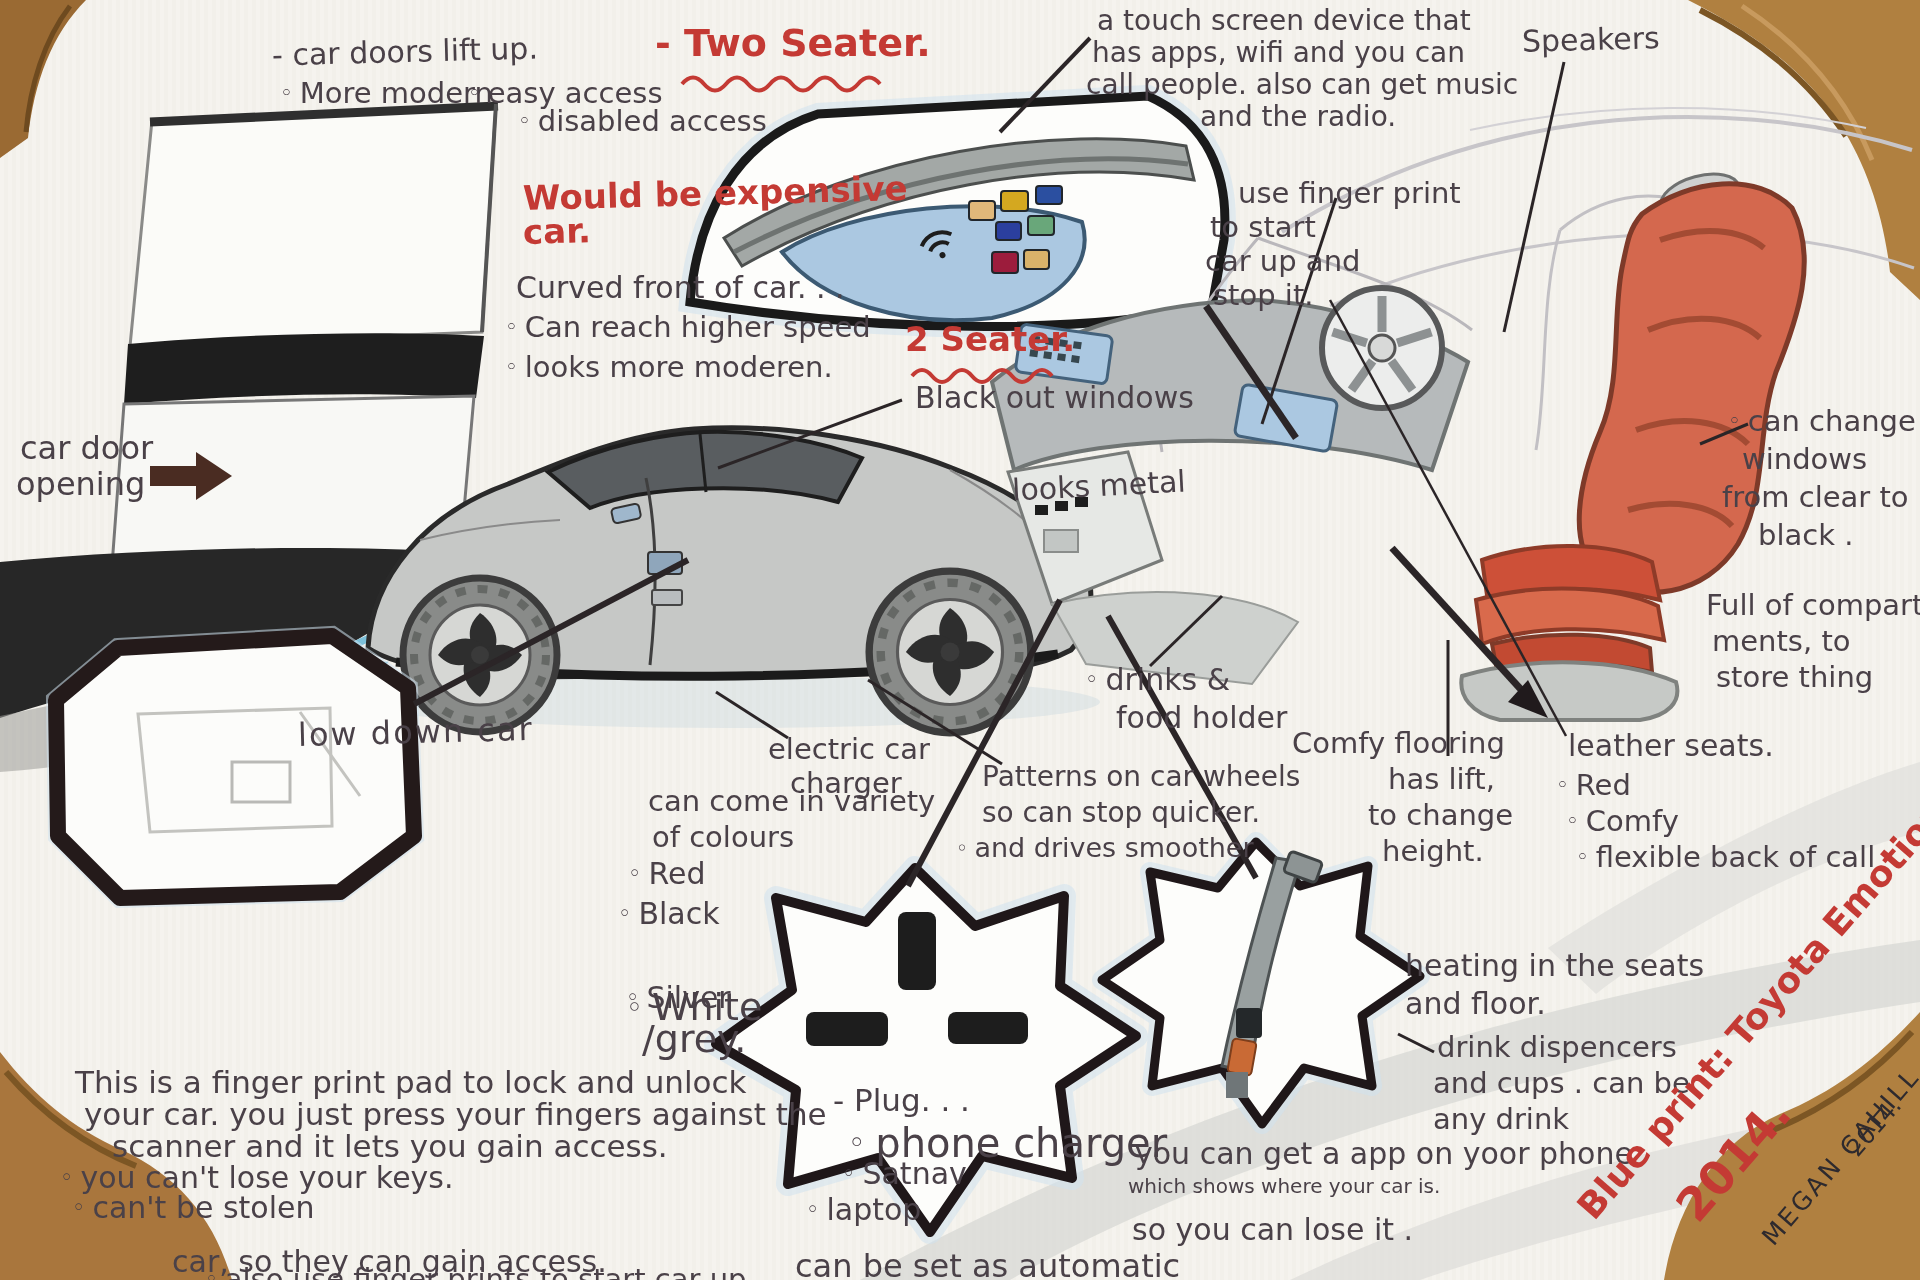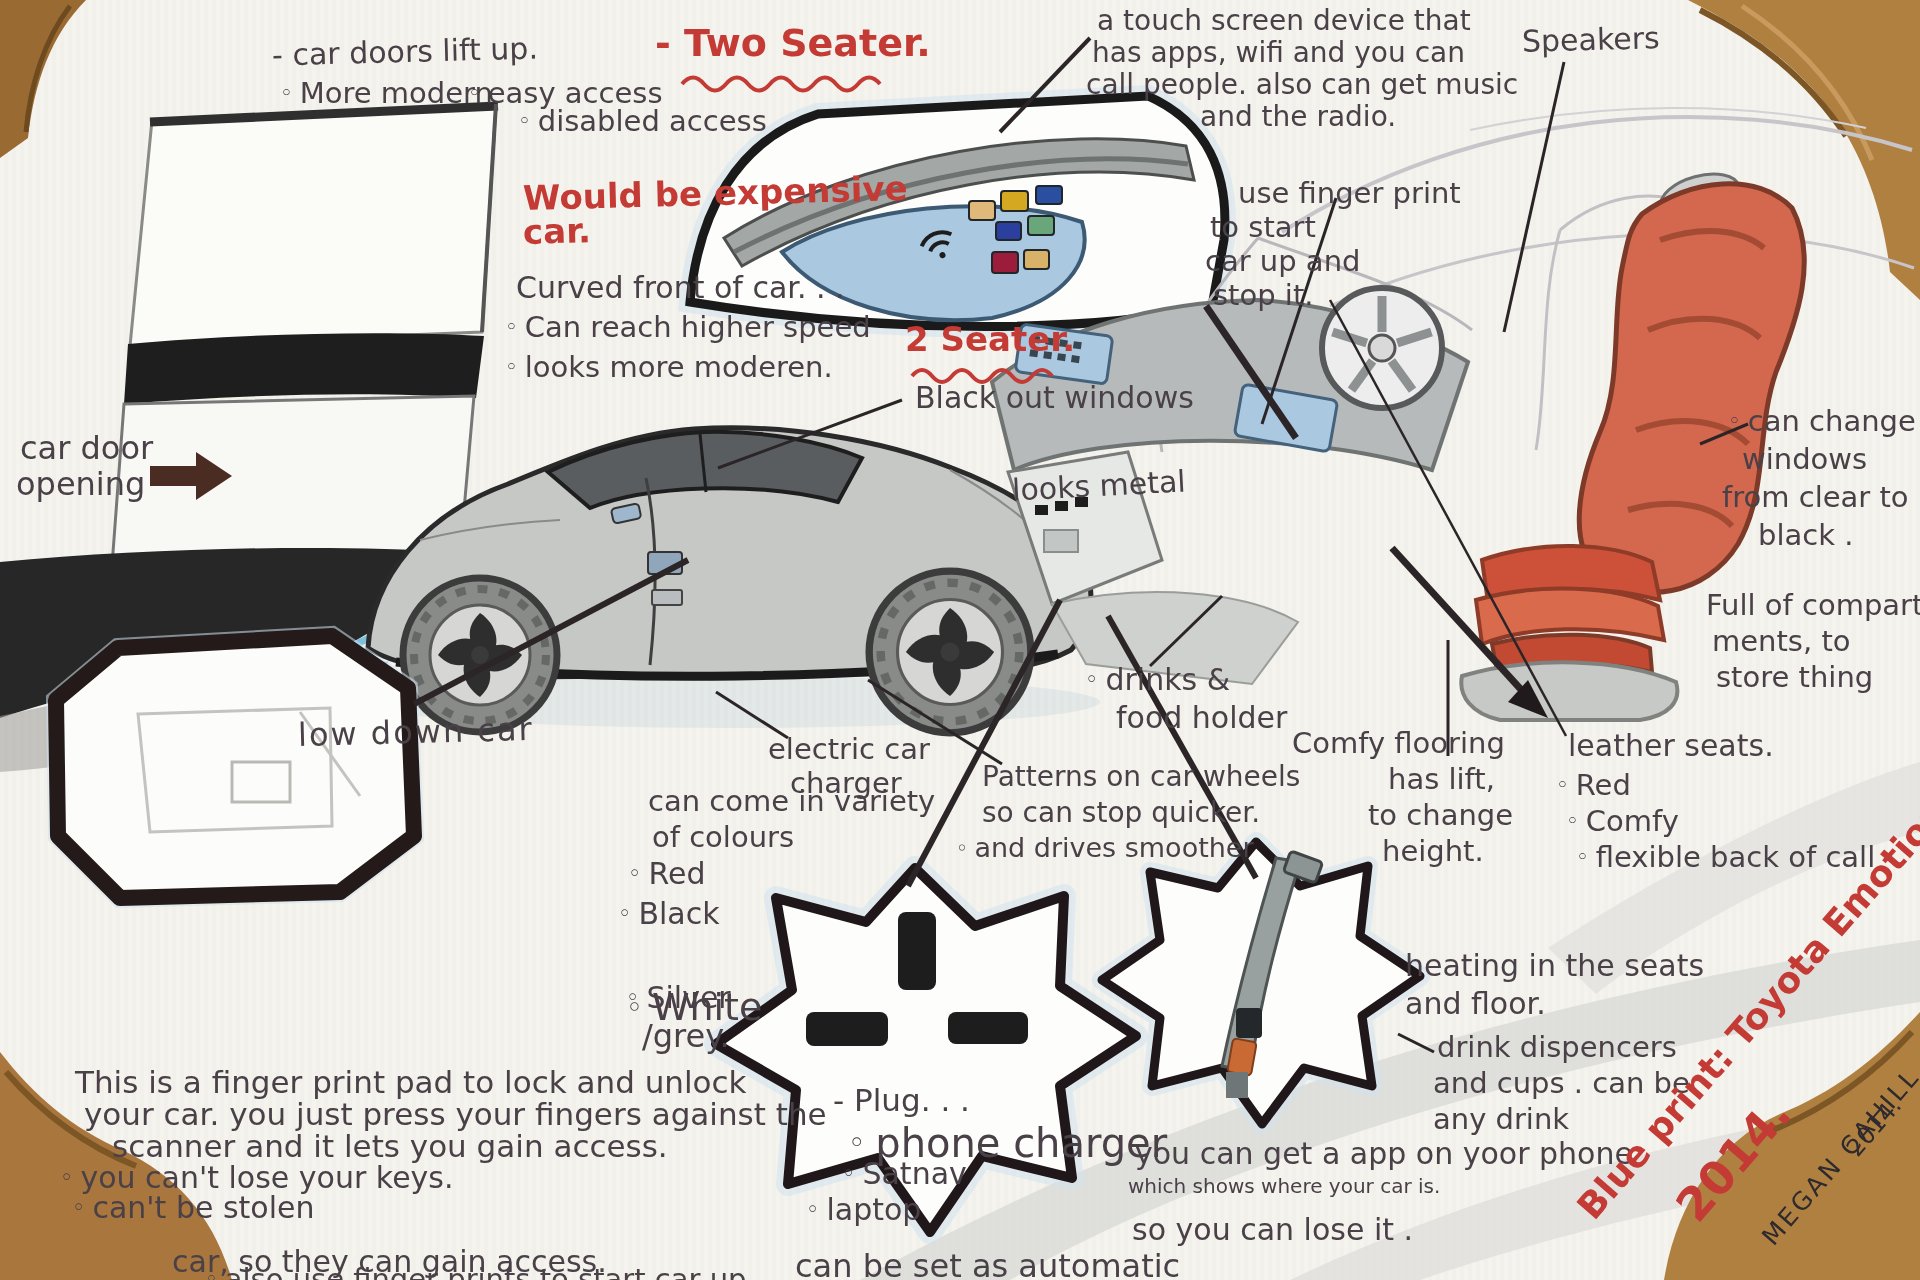--- a/index.html
+++ b/index.html
@@ -275,21 +275,21 @@
 
 <div class="t" style="left:768px;top:734px;font-size:29px">electric car</div>
 <div class="t" style="left:790px;top:768px;font-size:29px">charger</div>
 
 <div class="t" style="left:648px;top:786px;font-size:29px">can come in variety</div>
 <div class="t" style="left:652px;top:822px;font-size:29px">of colours</div>
 <div class="t bl" style="left:628px;top:858px;font-size:30px">Red</div>
 <div class="t bl" style="left:618px;top:898px;font-size:30px">Black</div>
 <div class="t bl" style="left:626px;top:988px;font-size:38px">White</div>
 <div class="t bl" style="left:626px;top:982px;font-size:30px">Silver</div>
-<div class="t" style="left:642px;top:1020px;font-size:32px">/grey.</div>
+<div class="t" style="left:642px;top:1020px;font-size:38px">/grey.</div>
 
 <div class="t" style="left:982px;top:762px;font-size:28px">Patterns on car wheels</div>
 <div class="t" style="left:982px;top:798px;font-size:28px">so can stop quicker.</div>
 <div class="t bl" style="left:956px;top:834px;font-size:27px">and drives smoother</div>
 
 <div class="t bl" style="left:1085px;top:664px;font-size:30px">drinks &amp;</div>
 <div class="t" style="left:1116px;top:702px;font-size:30px">food holder</div>
 
 <div class="t" style="left:1292px;top:728px;font-size:29px">Comfy flooring</div>
 <div class="t" style="left:1388px;top:764px;font-size:29px">has lift,</div>

